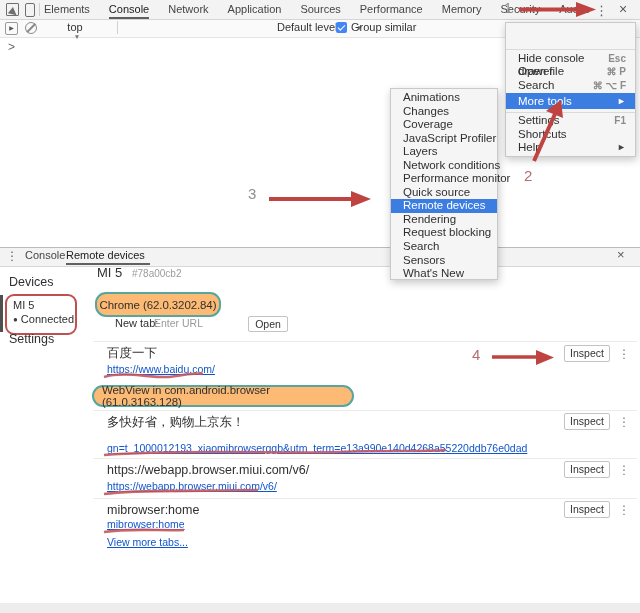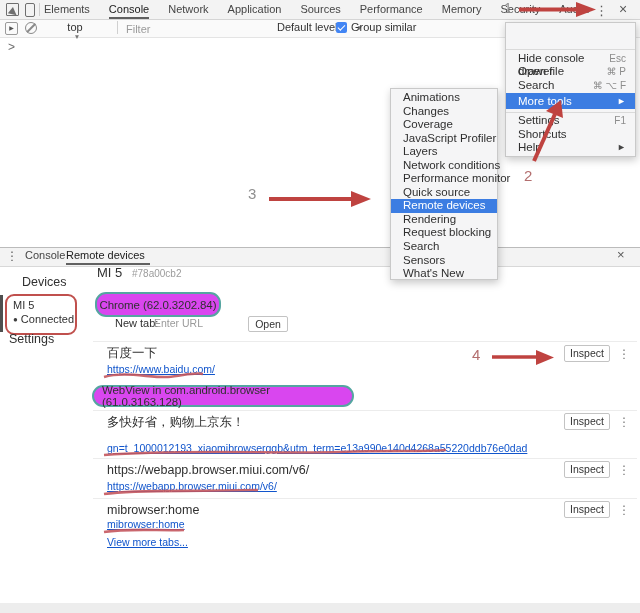--- a/index.html
+++ b/index.html
@@ -45,21 +45,21 @@
 
   .dev-title{left:97px;top:265px;font-size:13px;color:#303030;}
   .dev-serial{left:132px;top:268px;font-size:10px;color:#9c9c9c;}
   .side-label{font-size:12.5px;color:#303030;}
   .redbox{left:5px;top:294px;width:68px;height:37px;border:2px solid #c0504d;border-radius:9px;}
   .darkbar{left:0;top:295px;width:3px;height:37px;background:#4f4f4f;}
   .sb-name{left:13px;top:299px;font-size:11px;color:#303030;}
   .sb-status{left:13px;top:313px;font-size:11px;color:#303030;display:flex;align-items:center;gap:3px;}
   .sb-status .dot{font-size:8px;color:#3e3e3e;}
 
-  .tealbox{border:2px solid #55a5a1;border-radius:11px;background:#d946ef;color:#303030;
+  .tealbox{border:2px solid #55a5a1;border-radius:11px;background:#fdba74;color:#303030;
      font-size:11.5px;letter-spacing:-0.1px;display:flex;align-items:center;}
   .tealbox.b1{left:95px;top:292px;width:122px;height:21px;justify-content:center;}
   .tealbox.b2{left:92px;top:385px;width:262px;height:22px;padding-left:8px;box-sizing:border-box;}
 
   .ntlabel{left:107px;top:317px;font-size:11px;color:#303030;padding-left:8px;}
   .nturl{left:152px;top:315px;width:88px;height:14px;border:none;outline:none;background:transparent;
      font-size:10.5px;font-family:"Liberation Sans",sans-serif;color:#333;}
   .nturl::placeholder{color:#9a9a9a;}
   .btn{background:#fff;border:1px solid #c3c3c3;border-radius:2px;font-size:10.5px;color:#333;
      text-align:center;box-sizing:border-box;}
@@ -71,21 +71,21 @@
   .ptitle{font-size:12.5px;color:#303030;}
   .plink{font-size:10.5px;color:#1155cc;text-decoration:underline;cursor:pointer;white-space:nowrap;}
   .viewmore{left:107px;top:536px;font-size:10.5px;color:#1155cc;text-decoration:underline;cursor:pointer;}
 
   
   .menu{background:#f5f5f6;border:1px solid #c9c9c9;box-shadow:1px 3px 8px rgba(0,0,0,.22);
         font-size:11.5px;color:#2f2f2f;box-sizing:border-box;}
   .mainmenu{left:505px;top:22px;width:131px;height:135px;z-index:30;}
   .mrow{position:absolute;left:0;width:129px;height:13.5px;line-height:13.5px;display:flex;
         justify-content:space-between;padding:0 9px 0 12px;box-sizing:border-box;}
-  .mrow .sc{font-size:10px;color:#8c8c8c;}
+  .mrow .sc{font-size:10px;color:#8c8c8c;font-weight:bold;}
   .mrow.hl{height:16px;line-height:16px;background:#3c7de2;color:#fff;}
   .mrow.hl .sc{color:#fff;font-size:9px;}
   .mrow.helprow .sc{color:#444;font-size:9px;}
   .msep{position:absolute;left:0;width:129px;height:1px;background:#dadada;}
   .dockrow{position:absolute;left:0;top:3px;width:129px;height:20px;display:flex;align-items:center;
      justify-content:space-between;padding:0 8px 0 12px;box-sizing:border-box;}
   .dicons{display:flex;gap:6px;align-items:center;}
   .di{position:relative;width:12px;height:9px;border:1.5px solid #707070;border-radius:1px;background:#f5f5f6;}
   .di-undock{width:9px;height:7px;}
   .di-undock::after{content:'';position:absolute;left:2.5px;top:-4px;width:8px;height:6px;
@@ -133,42 +133,41 @@
   <div class="abs glyph" style="left:619px;top:1px;font-size:14px;">×</div>
 
   <div class="abs ctb"></div>
   <div class="abs icon-eager">▶</div>
   <div class="abs icon-block"></div>
   <div class="abs dd" style="left:42px;top:21px;width:66px;flex-direction:column;">
     <span>top</span>
     <span class="caret">▼</span>
   </div>
   <div class="abs vsep" style="left:117px;top:21px;height:13px;"></div>
-  <input class="abs flt" placeholder="Filter" style="">
   <div class="abs dd" style="left:277px;top:21px;width:86px;">
     <span>Default levels</span>
     <span class="caret">▼</span>
   </div>
   <div class="abs chk"></div>
   <div class="abs" style="left:351px;top:21px;font-size:11px;color:#333;">Group similar</div>
   <div class="abs prompt">&gt;</div>
 
   <div class="abs dbar"></div>
   <div class="abs glyph" style="left:6px;top:249px;font-size:12px;">⋮</div>
   <div class="abs dtab" style="left:25px;">Console</div>
   <div class="abs dtab sel" style="left:66px;">
     <span>Remote devices</span>
     <span class="tclose"></span>
   </div>
   <div class="abs glyph" style="left:617px;top:247px;font-size:13px;">×</div>
 
   <div class="abs dev-title">MI 5</div>
   <div class="abs dev-serial">#78a00cb2</div>
 
-  <div class="abs side-label" style="left:22px;top:275px;">Devices</div>
+  <div class="abs side-label" style="left:9px;top:275px;">Devices</div>
   <div class="abs darkbar"></div>
   <div class="abs redbox"></div>
   <div class="abs sb-name">MI 5</div>
   <div class="abs sb-status">
     <span class="dot">●</span>
     <span>Connected</span>
   </div>
   <div class="abs side-label" style="left:9px;top:332px;">Settings</div>
 
   <div class="abs tealbox b1">

